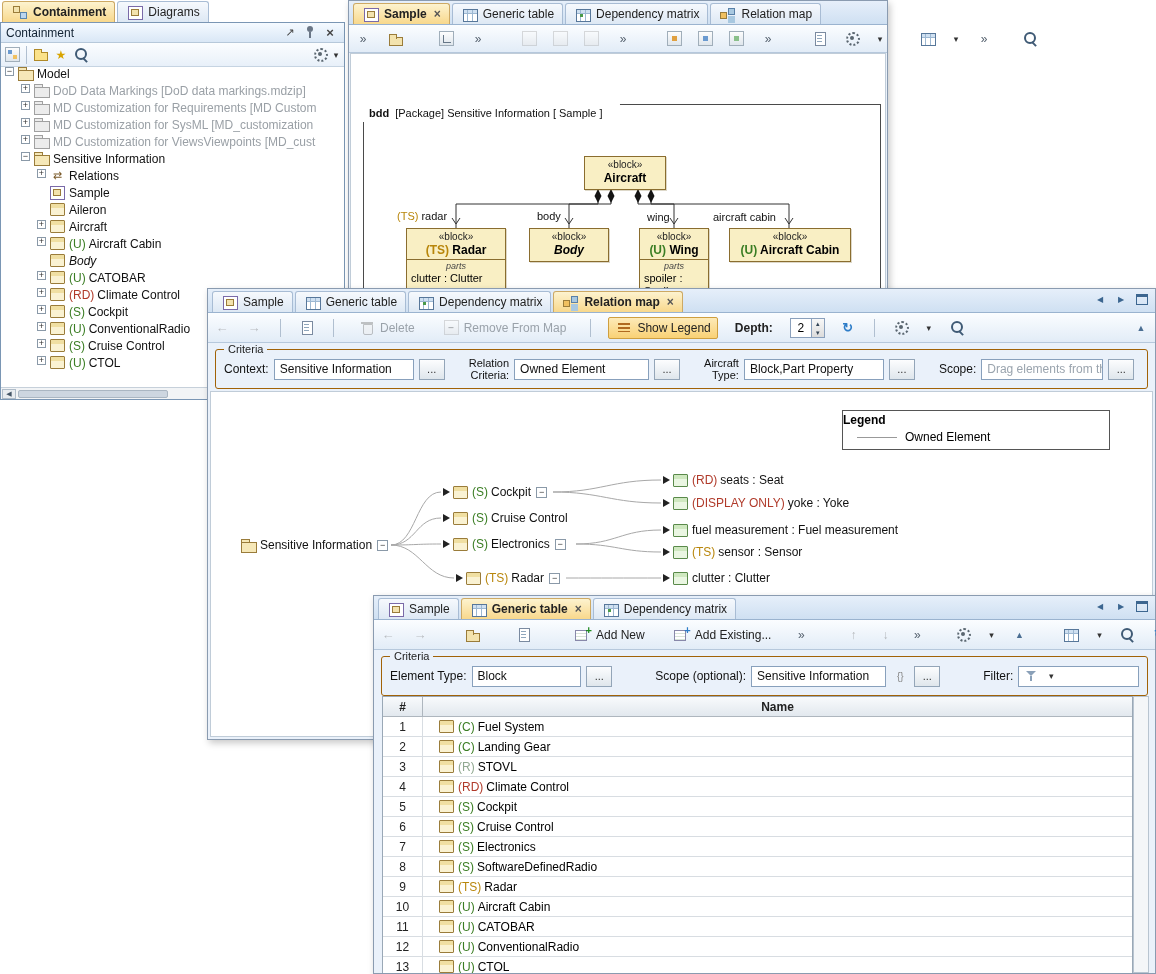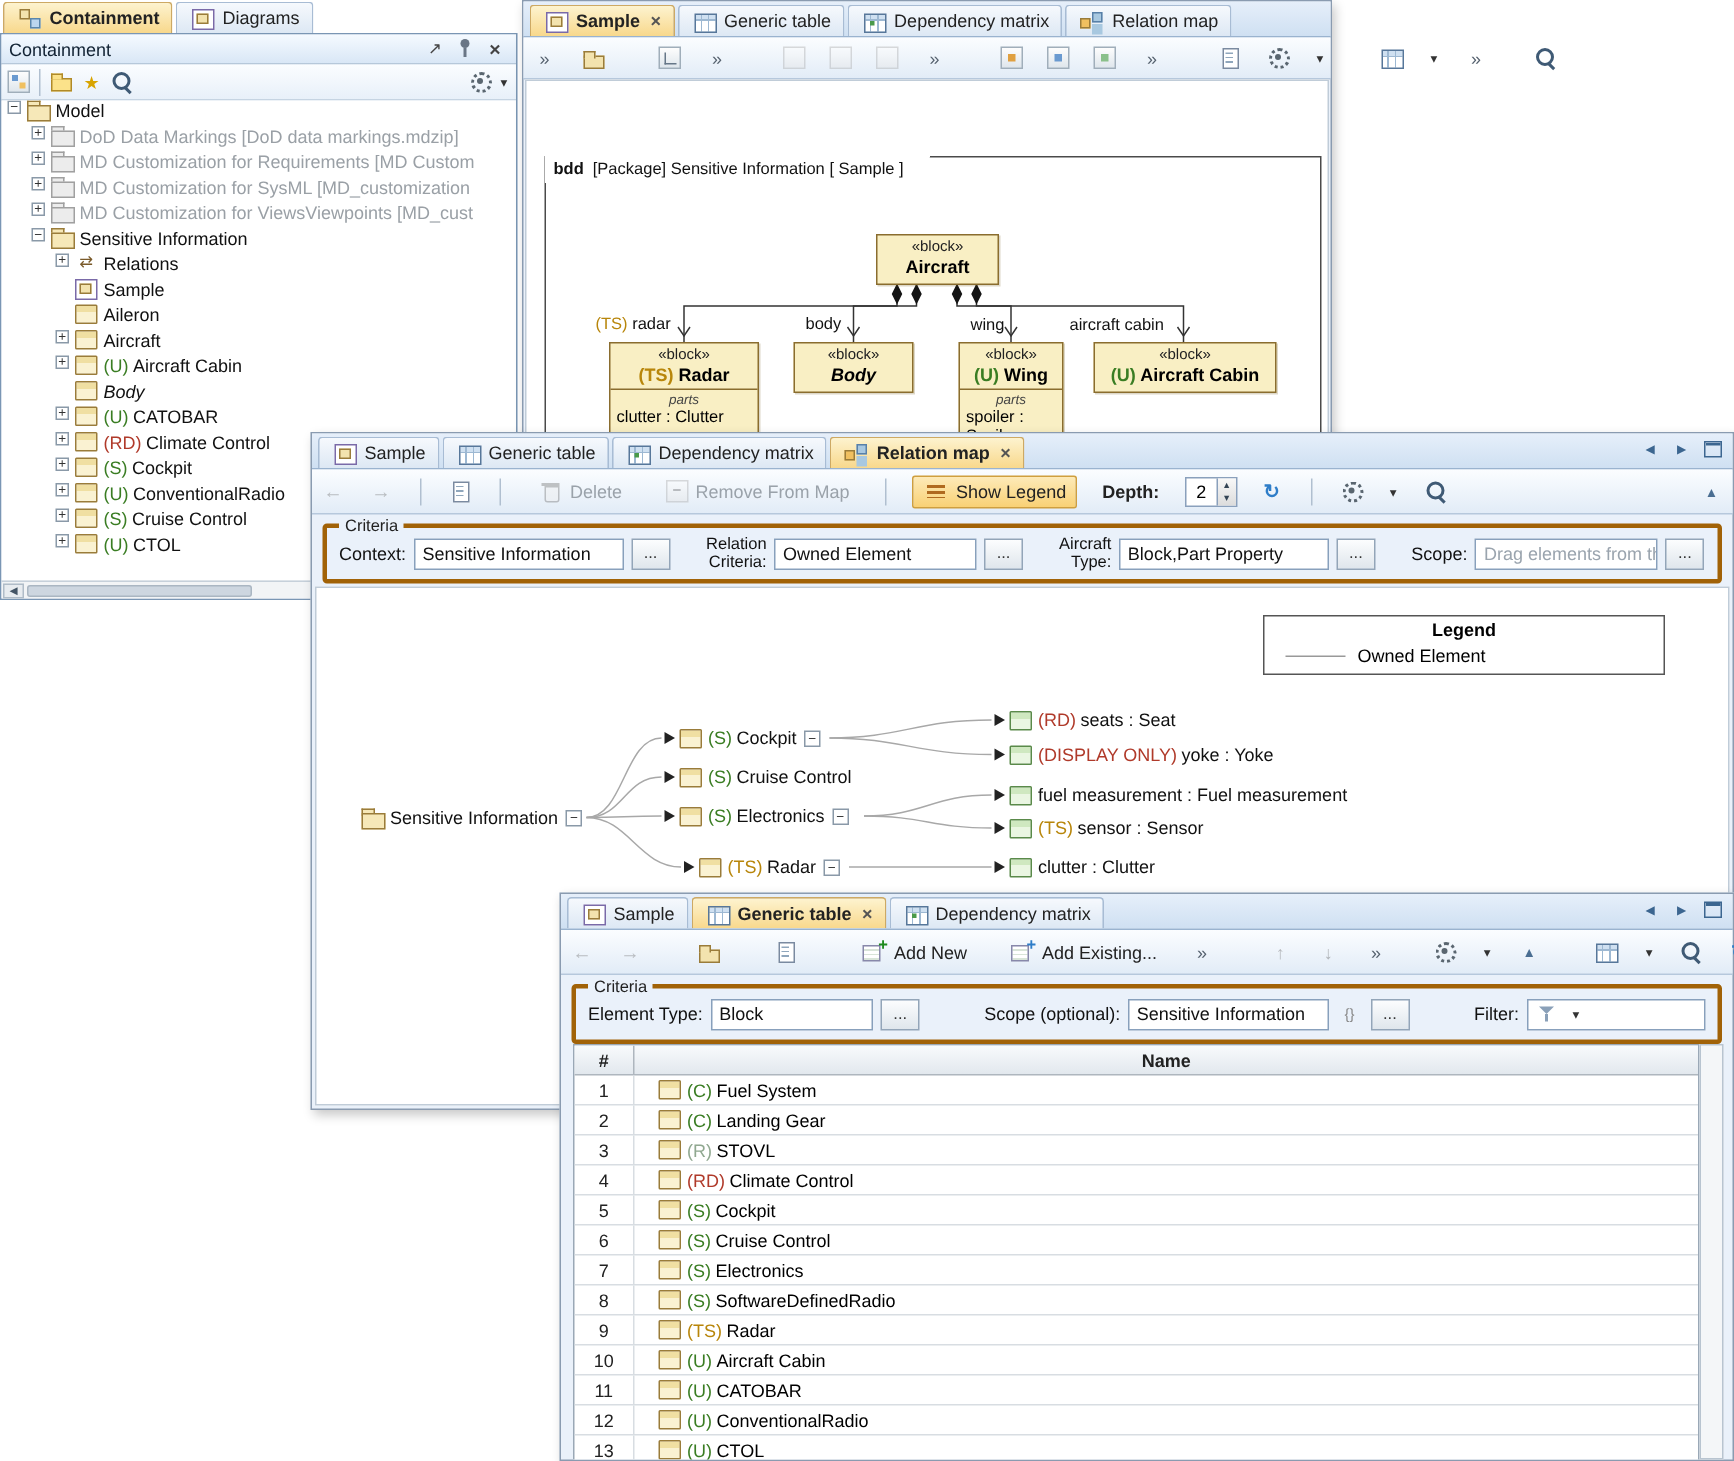--- a/index.html
+++ b/index.html
@@ -155,38 +155,38 @@
 #blk-body{left:178px;top:174px;width:80px;height:34px}
 #blk-wing{left:288px;top:174px;width:70px}
 #blk-cabin{left:378px;top:174px;width:122px;height:34px}
 .elabel{position:absolute;font-size:11px;white-space:nowrap;color:#111}
 #el-radar{left:46px;top:156px}
 #el-body{left:186px;top:156px}
 #el-wing{left:296px;top:157px}
 #el-cabin{left:362px;top:157px}
 
 
-.criteria{position:relative;margin:6px 7px 0;border:3px solid #a16207;border-radius:3px;height:40px}
+.criteria{position:relative;margin:6px 7px 0;border:1px solid #a16207;border-radius:3px;height:40px}
 .ctitle{position:absolute;left:8px;top:-7px;background:#eaf1fa;padding:0 4px;font-size:11px;color:#222}
 .crow{display:flex;align-items:center;height:100%;padding:2px 8px;gap:5px}
 .clab{font-size:12px;color:#111;white-space:nowrap}
 .l2{display:flex;flex-direction:column;align-items:flex-end}
 .l2 span{font-size:11px;line-height:12px;color:#111;white-space:nowrap}
 .fld{height:21px;border:1px solid #88a0bc;background:#fff;display:flex;align-items:center;padding:0 5px;font-size:12px;color:#111;white-space:nowrap;overflow:hidden;gap:4px}
 .fld .ph{color:#9aa4ae}
 .w140{width:140px}.w135{width:135px}.w122{width:122px}.w120{width:120px}.w148{width:148px}.w132{width:132px}
 .dots{width:26px;height:21px;border:1px solid #93a5b8;background:linear-gradient(#fcfdfe,#dfe6ec);display:flex;align-items:center;justify-content:center;font-size:11px;color:#333;flex:none}
 .sp{width:14px;flex:none}
 
 
 .mapcanvas{position:absolute;left:2px;right:2px;top:102px;bottom:2px;background:#fff;border:1px solid #c0ccd8;overflow:hidden}
 .mapedges{position:absolute;left:0;top:0;pointer-events:none}
 .mapedges path{stroke:#a8a8a8;fill:none}
 .legend{position:absolute;left:631px;top:18px;width:268px;height:40px;border:1px solid #555;background:#fff}
-.ltitle{font-size:12px;font-weight:bold;text-align:center;line-height:19px}
+.ltitle{font-size:12px;font-weight:bold;line-height:19px}
 .lrow{display:flex;align-items:center;padding-left:14px;gap:8px;font-size:12px}
 .lline{width:40px;height:0;border-top:1px solid #999}
 .mapnode{position:absolute;display:flex;align-items:center;height:16px;font-size:12px;white-space:nowrap;color:#111}
 .rootnode{left:30px;top:145px}
 .mids,.leaves{position:absolute;left:0;top:0;right:0;bottom:0;pointer-events:none}
 .mids .mapnode,.leaves .mapnode{pointer-events:auto}
 .mids .mapnode:nth-of-type(1){left:232px;top:92px}
 .mids .mapnode:nth-of-type(2){left:232px;top:118px}
 .mids .mapnode:nth-of-type(3){left:232px;top:144px}
 .mids .mapnode:nth-of-type(4){left:245px;top:178px}

